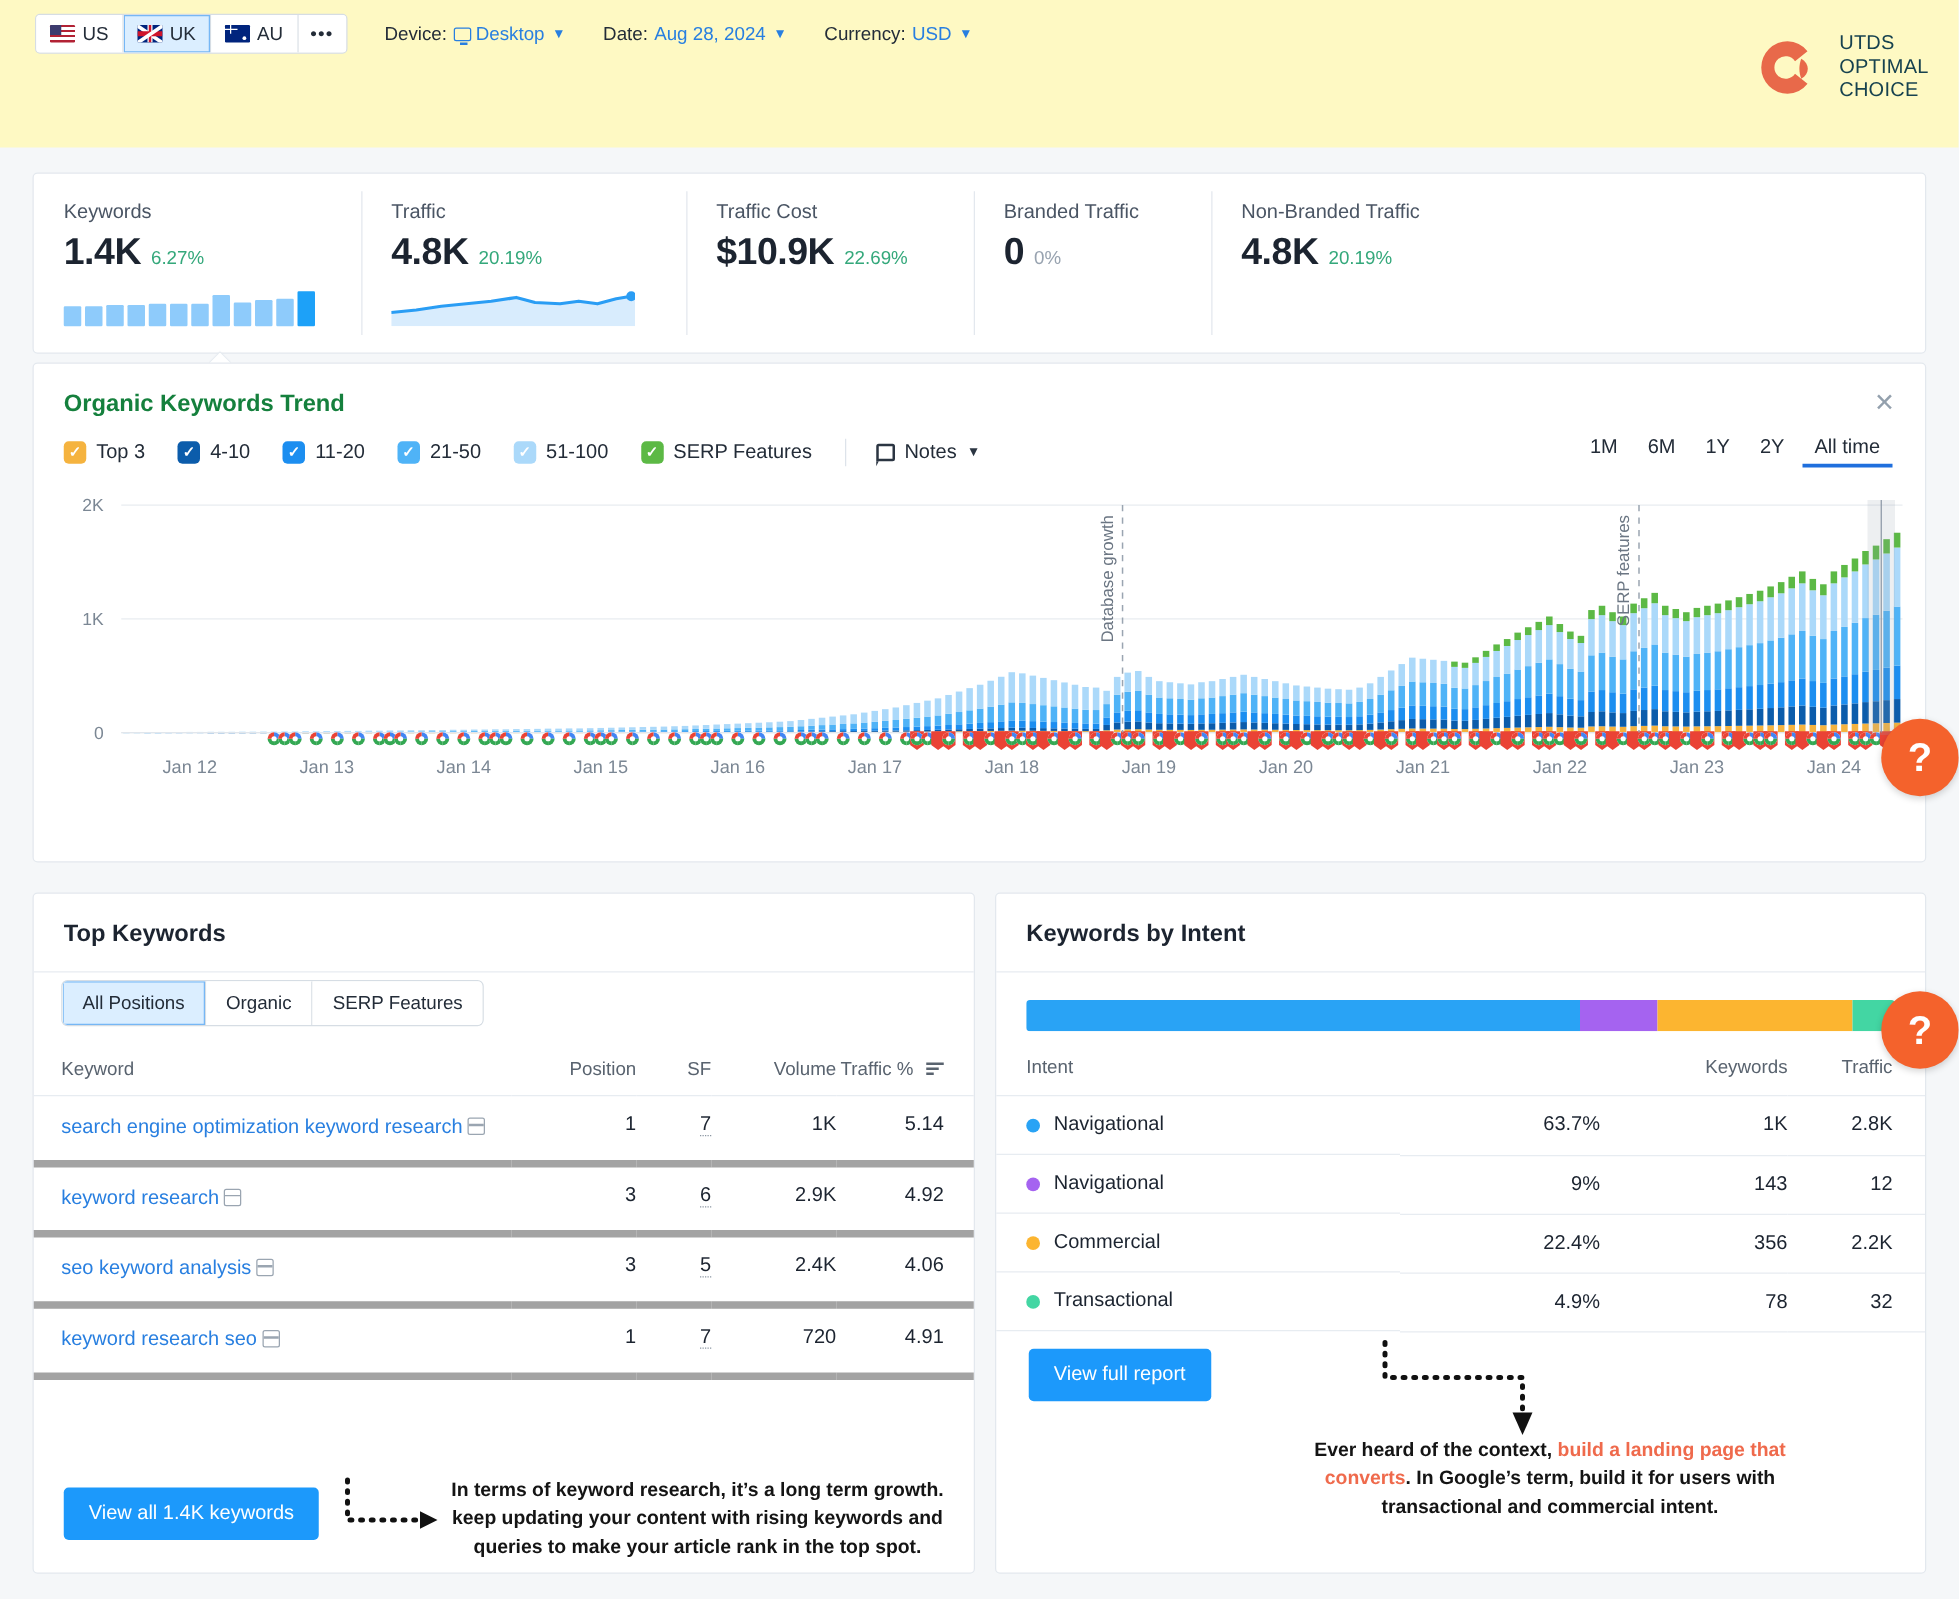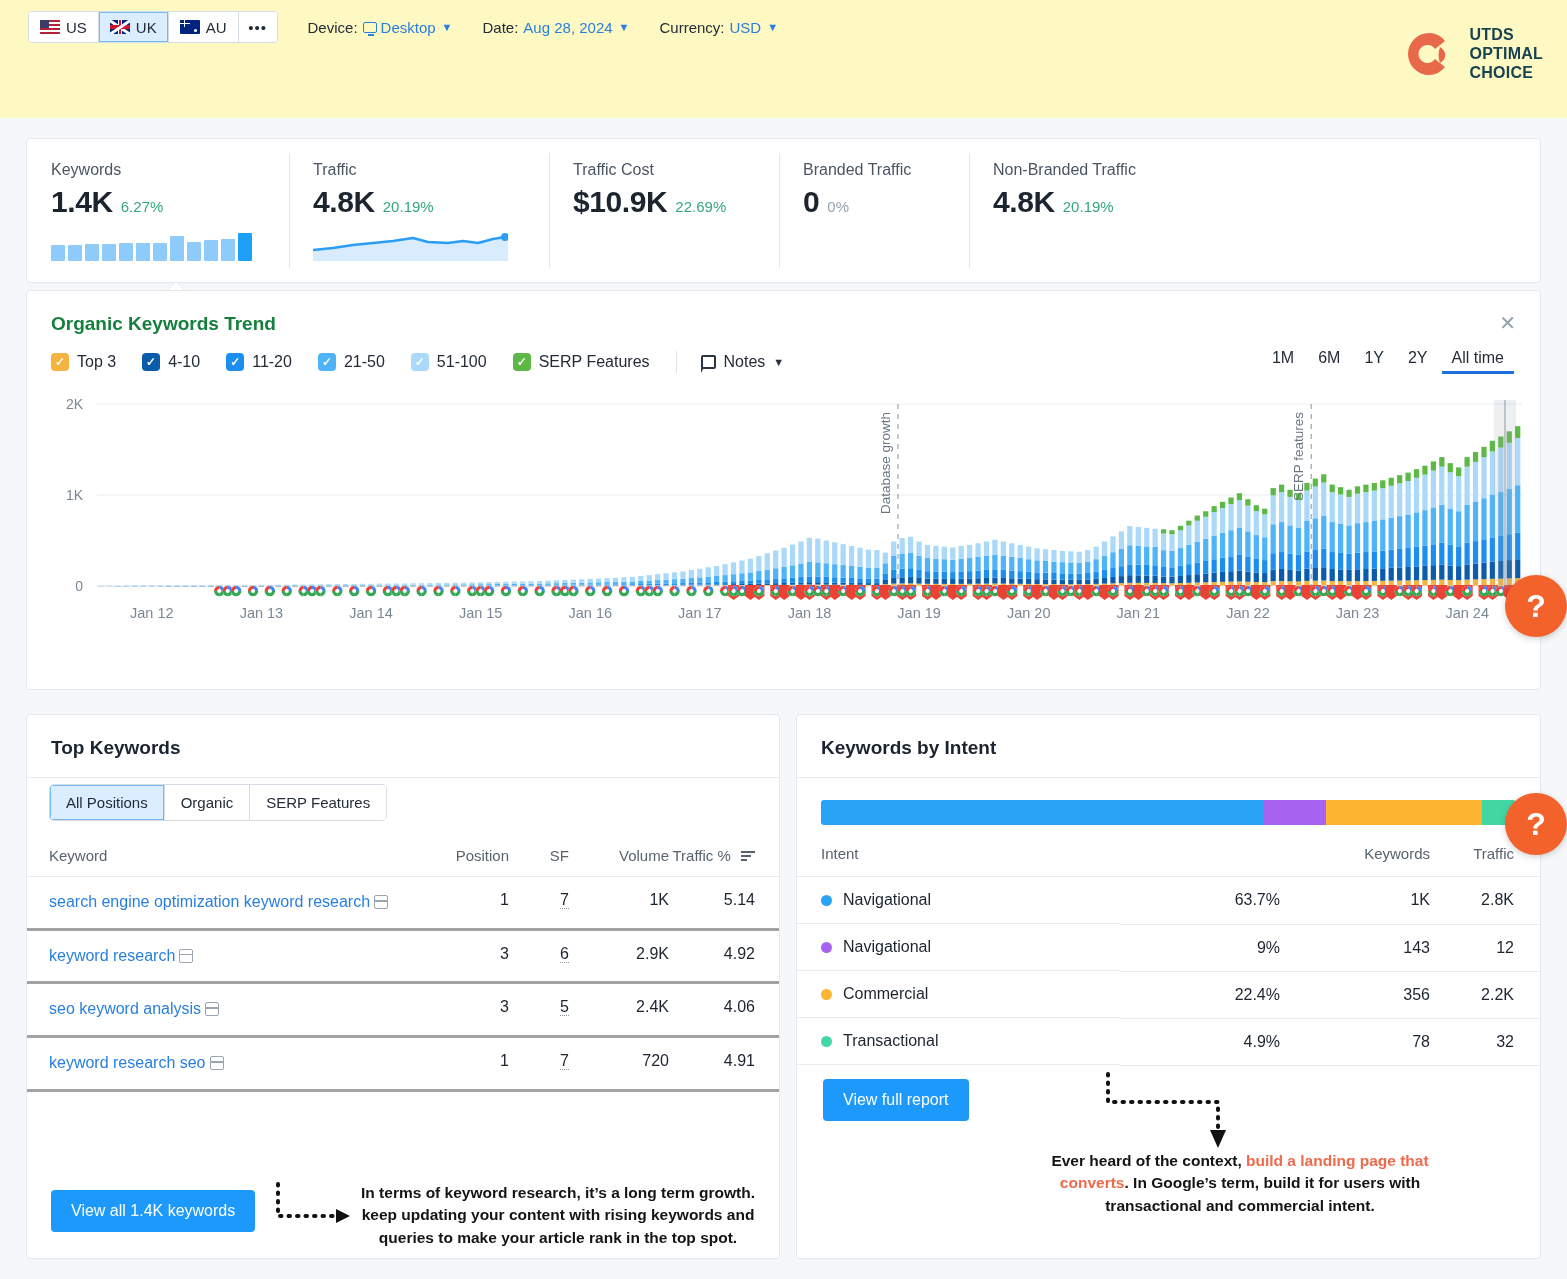--- a/index.html
+++ b/index.html
@@ -40,21 +40,21 @@
   .ctl { display:flex; align-items:center; font-size:15px; margin-left: 30px; white-space: nowrap; }
   .ctl .lbl { color:#232c38; margin-right:5px; }
   .ctl .val { color:#287fe0; }
   .ctl .caret { color:#287fe0; margin-left:6px; font-size:11px; }
   .monitor-ico { display:inline-block; width:14px; height:11px; border:1.8px solid #287fe0; border-radius:2px; margin-right:4px; position:relative; }
   .monitor-ico::after { content:""; position:absolute; left:4px; bottom:-4px; width:6px; height:2px; background:#287fe0; }
 
   
   .logo { position:absolute; right:24px; top:26px; display:flex; align-items:center; gap:14px; }
   .logo-mark { width:54px; height:54px; position:relative; }
-  .logo-text { font-size:16px; font-weight:bold; line-height:1.18; color:#17424f; letter-spacing:0.2px; }
+  .logo-text { font-size:16px; font-weight:normal; line-height:1.18; color:#17424f; letter-spacing:0.2px; }
 
   
   .tabs { display:flex; gap:0; padding-left: 26px; align-items:flex-end; height:46px; position:relative; }
   .tab { font-size:18px; color:#232c38; padding: 0 14px 12px 14px; cursor:pointer; position:relative; }
   .tab.active { font-weight:normal; }
   .tab.active::after { content:""; position:absolute; left:6px; right:6px; bottom:0; height:3px; background:#1f6fdd; }
   .tabs-underline { position:absolute; left:0; right:0; bottom:0; height:1px; background:#e1e6ec; }
 
   
   .card { background:#fff; border:1px solid #e3e8ee; border-radius:4px; }
@@ -105,21 +105,21 @@
 
   .seg { display:flex; margin:6px 0 0 22px; border:1px solid #d6dde4; border-radius:5px; overflow:hidden; width:fit-content; }
   .seg div { font-size:15px; padding:9px 16px; background:#fff; border-right:1px solid #d6dde4; cursor:pointer; }
   .seg div:last-child { border-right:none; }
   .seg div.active { background:#dbeeff; box-shadow: inset 0 0 0 1px #76b7f5; }
 
   table { width:100%; border-collapse:collapse; }
   .kw-table { margin-top:16px; }
   .kw-table th { font-size:15px; color:#59636f; font-weight:normal; text-align:right; padding:10px 0 12px 0; border-bottom:1px solid #e7ecf1; }
   .kw-table th.kw { text-align:left; padding-left:22px; }
-  .kw-table td { font-size:16px; text-align:right; padding:14px 0; border-bottom:3px solid #a3a3a3; vertical-align:top; color:#1c2430; }
+  .kw-table td { font-size:16px; text-align:right; padding:14px 0; border-bottom:6px solid #a3a3a3; vertical-align:top; color:#1c2430; }
   .kw-table td.kw { text-align:left; padding-left:22px; color:#287fe0; line-height:1.42; padding-right:14px; }
   .kw-table td.kw a { color:#287fe0; text-decoration:none; }
   .col-pos { width:100px; } .col-sf { width:60px; } .col-vol { width:100px; } .col-tr { width:110px; padding-right:24px !important; }
   .sf-val { border-bottom:1px dotted #8b96a2; cursor:pointer; }
   .serp-ico { display:inline-block; width:14px; height:14px; border:1.5px solid #9aa5b1; border-radius:2px; position:relative; vertical-align:-2px; margin-left:4px; }
   .serp-ico::after { content:""; position:absolute; left:0; right:0; top:4px; height:1.5px; background:#9aa5b1; }
   .sort-ico { display:inline-block; width:14px; height:11px; position:relative; vertical-align:-1px; margin-left:6px; }
   .sort-ico i { position:absolute; left:0; height:2px; background:#59636f; }
   .pos-feat { display:inline-block; width:17px; height:18px; border:2px solid #287fe0; border-radius:2px 2px 2px 0; position:relative; color:#287fe0; font-size:11px; font-weight:bold; line-height:14px; text-align:center; }
 

